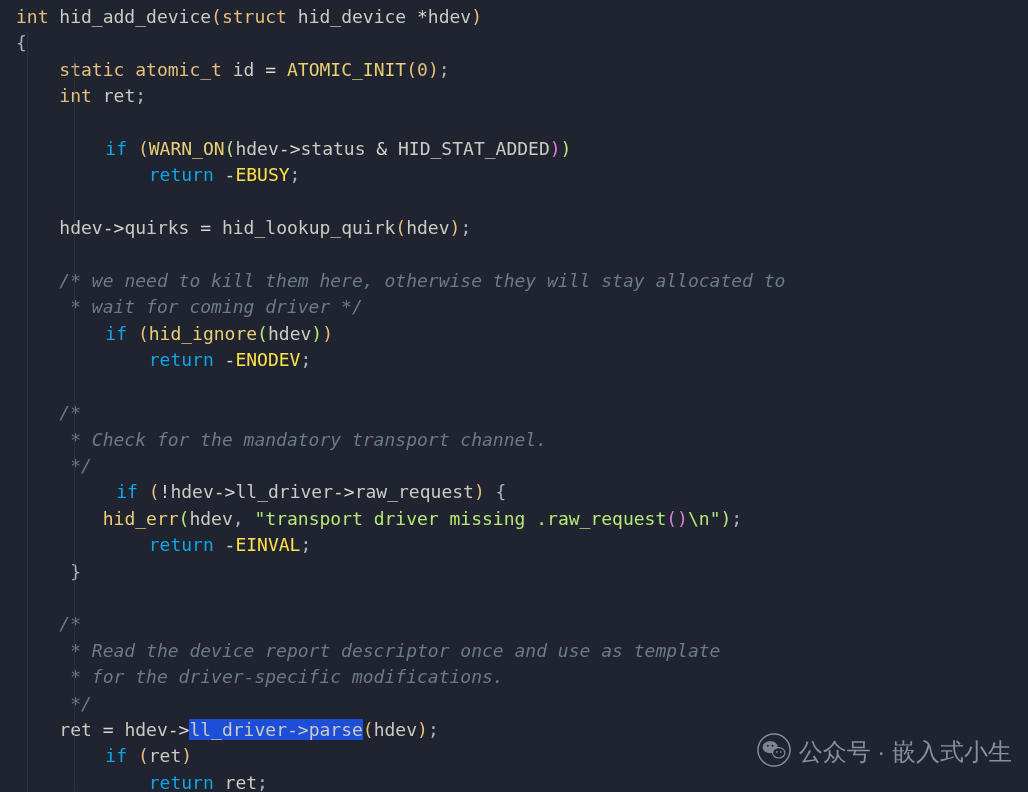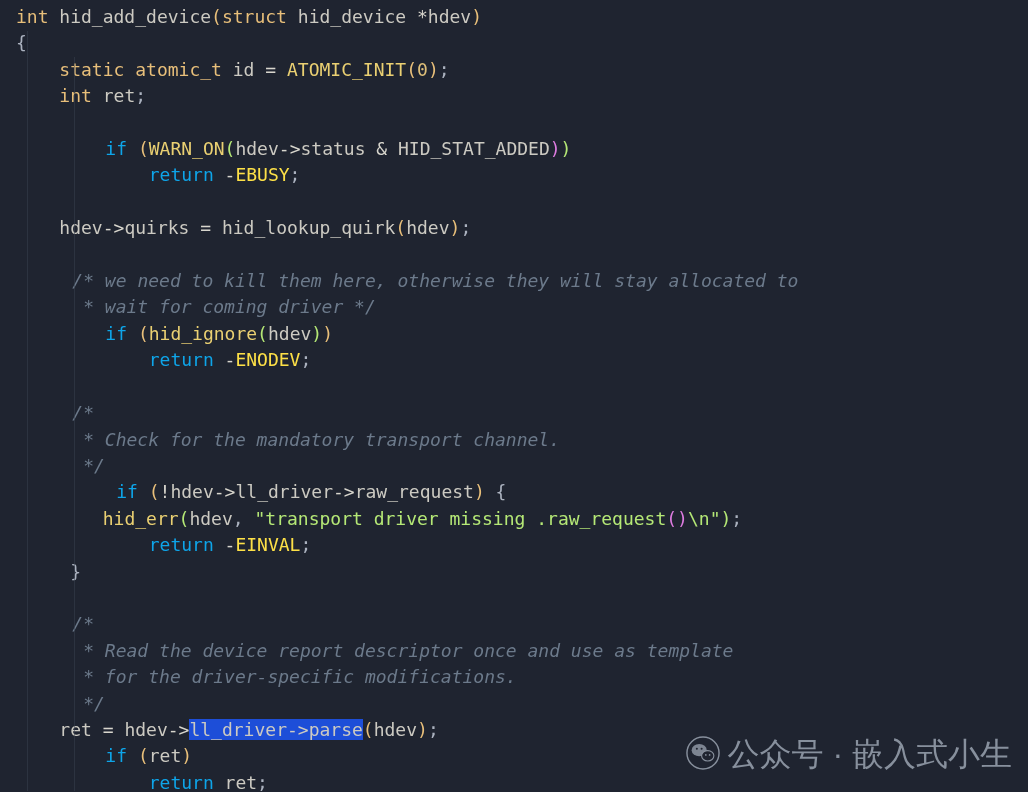--- a/index.html
+++ b/index.html
@@ -22,36 +22,36 @@
   .fn        { color: #ead072; }   
   .fn-def    { color: #cccac2; }
   .paren     { color: #e8bf7a; }
   .paren-g   { color: #b5e876; }
   .paren-p   { color: #dd7ce0; }
   .num       { color: #dfc07a; }
   .macro     { color: #ead072; }
   .op        { color: #d8d6cd; }
   .punct     { color: #abb2bf; }
   .var       { color: #cccac2; }
-  .comment   { color: #6c7a8b; font-style: italic; margin-left: 13px; }
+  .comment   { color: #6c7a8b; font-style: italic; }
   .str       { color: #b5e876; }
   .esc       { color: #b5e876; }
   .err-const { color: #fde047; }
   .hl        { background: #1d4ed8; }
   .gutter { position:absolute; left:27px; top:31px; width:1px; height:760px; background:#3a4150; opacity:.5; }
   .gutter2{ position:absolute; left:74px; top:57px; width:1px; height:734px; background:#3a4150; opacity:.5; }
   .watermark {
     position: absolute;
     right: 16px;
     bottom: 20px;
     display: flex;
     align-items: center;
     gap: 8px;
     color: #9aa3b0;
-    font-size: 32px;
+    font-size: 24px;
     font-family: sans-serif;
     opacity: .85;
   }
   .watermark svg { width:34px; height:34px; }
 </style>
 </head>
 <body>
 
 <div class="gutter"></div>
 <div class="gutter2"></div>

